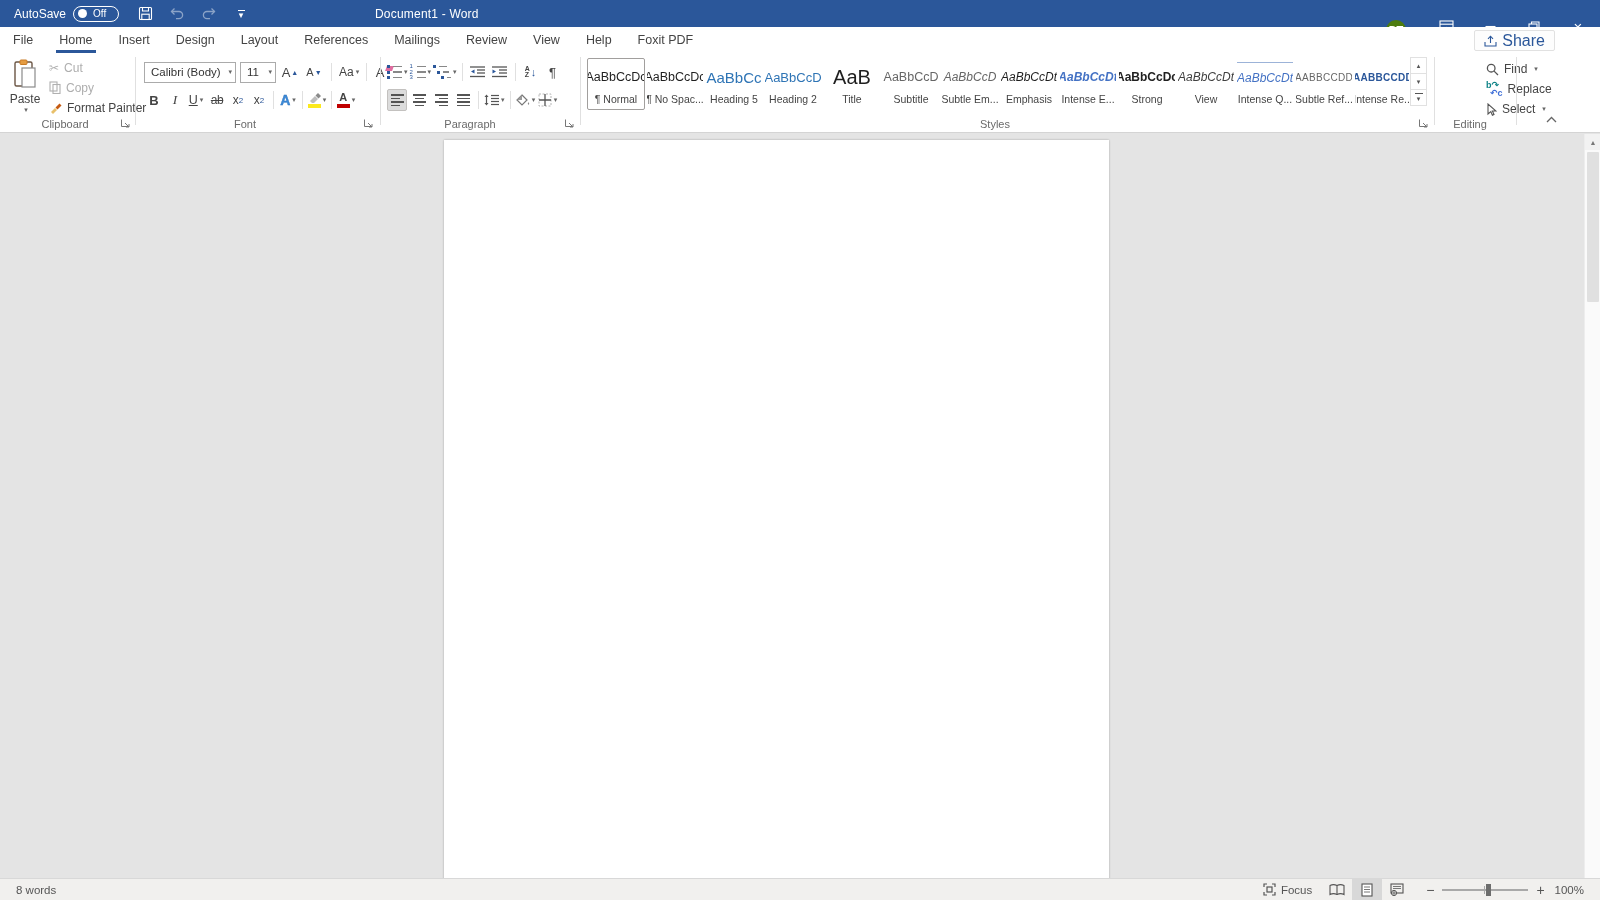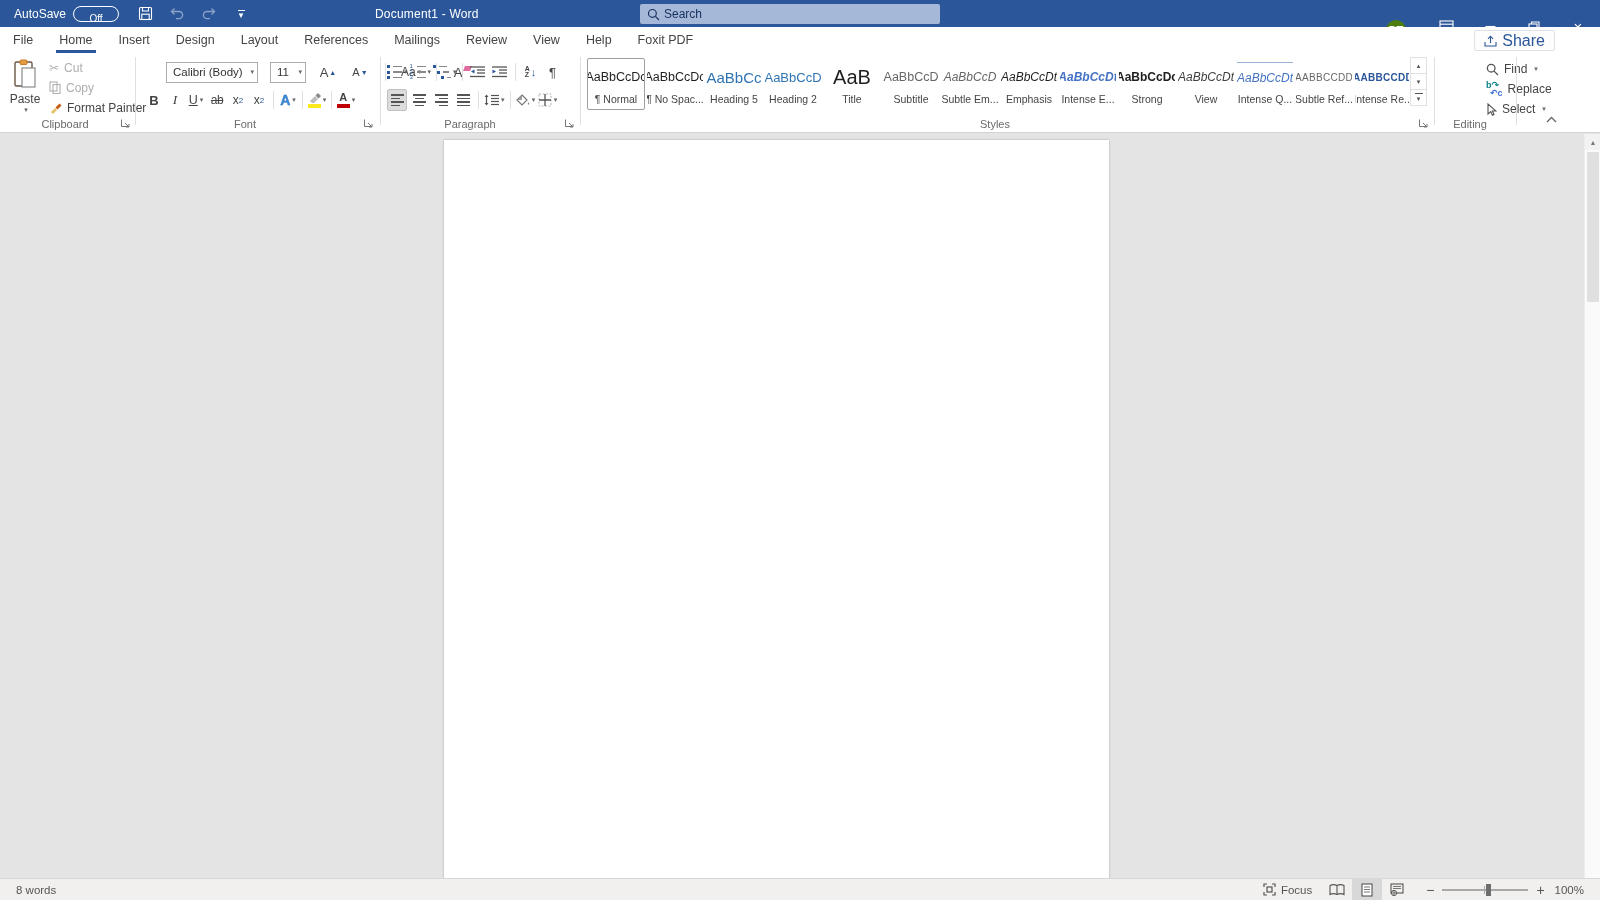--- a/index.html
+++ b/index.html
@@ -4,21 +4,21 @@
 <style>
   * { margin:0; padding:0; box-sizing:border-box; }
   html,body { width:1600px; height:900px; overflow:hidden; background:#e4e4e4;
     font-family:"Liberation Sans","DejaVu Sans",sans-serif; -webkit-font-smoothing:antialiased; }
 
   
   .titlebar { position:absolute; top:0; left:0; width:1600px; height:27px; background:#2b579a;
     display:flex; align-items:center; color:#fff; font-size:12px; }
   .autosave { display:flex; align-items:center; gap:7px; margin-left:14px; }
   .toggle { width:46px; height:16px; border:1px solid #fff; border-radius:9px; display:flex;
-    align-items:center; padding:0 4px; gap:6px; cursor:pointer;flex-direction:column; }
+    align-items:center; padding:0 4px; gap:6px; cursor:pointer; }
   .toggle .knob { width:9px; height:9px; background:#fff; border-radius:50%; }
   .toggle .state { font-size:10px; color:#fff; }
   .qat { display:flex; align-items:center; gap:12px; margin-left:16px; }
   .qat .btn { display:flex; align-items:center; justify-content:center; width:20px; height:20px; }
   .dim { opacity:.45; }
   .qat-chevron { display:flex; flex-direction:column; align-items:center; line-height:4px; font-size:9px; }
   .qat-chevron .bar { width:7px; border-top:1px solid #fff; margin-bottom:2px; }
   .doc-title { position:absolute; left:375px; top:0; height:27px; display:flex; align-items:center;
     font-size:12px; color:#fff; letter-spacing:.2px; }
   .searchbox { position:absolute; left:640px; top:4px; width:300px; height:20px; background:#a6b8d7;
@@ -55,21 +55,21 @@
   .paste-btn { position:absolute; left:8px; top:6px; width:34px; height:64px; display:flex; flex-direction:column;
     align-items:center; cursor:pointer; border-radius:2px; }
   .paste-label { font-size:12px; color:#444; margin-top:3px; }
   .clip-rows { position:absolute; left:46px; top:6px; display:flex; flex-direction:column; gap:3px; }
   .clip-row { display:flex; align-items:center; gap:5px; height:17px; font-size:12px; cursor:pointer; padding:0 3px; border-radius:2px; }
 
   
   .combo { border:1px solid #ababab; background:#fff; height:21px; display:flex; align-items:center;
     font-size:11.5px; color:#333; padding:0 3px 0 6px; cursor:pointer; }
   .combo .dd { margin-left:auto; }
-  .fontrow1 { position:absolute; left:144px; top:8px; display:flex; align-items:center; gap:12px;margin-left:22px; }
+  .fontrow1 { position:absolute; left:144px; top:8px; display:flex; align-items:center; gap:4px; }
   .fontrow2 { position:absolute; left:144px; top:36px; display:flex; align-items:center; gap:1px; }
   .insep { width:1px; height:18px; background:#e0e0e0; margin:0 3px; }
   .glyph-b { font-weight:bold; font-size:13px; }
   .glyph-i { font-family:"Liberation Serif",serif; font-style:italic; font-size:13.5px; }
   .glyph-u { text-decoration:underline; font-size:12.5px; }
   .glyph-s { text-decoration:line-through; font-size:12px; letter-spacing:-.5px; }
   .subsup { font-size:12px; } .subsup sub,.subsup sup { font-size:8px; color:#2b579a; }
   .fx-a { color:#3b8bd9; font-weight:bold; font-size:14px; -webkit-text-stroke:.4px #2d6fb8; }
   .bar-btn { display:flex; flex-direction:column; align-items:center; line-height:11px; }
   .bar-btn .bar { width:13px; height:4px; margin-top:1px; }
@@ -178,29 +178,20 @@
             <path d="M13.5 4.5 h-7.5 a3.6 3.6 0 0 0 0 7.2 h3"></path>
           </g>
         </svg>
     </span>
     <span class="btn qat-chevron">
       <span class="bar"></span>
       <span>▾</span>
     </span>
   </div>
   <div class="doc-title">Document1 - Word</div>
-  <div class="searchbox">
-    <svg width="13" height="13" viewBox="0 0 13 13" style="position:absolute;left:7px;">
-        <g fill="none" stroke="#16305e" stroke-width="1.2">
-          <circle cx="5.4" cy="5.4" r="3.9"></circle>
-          <path d="M8.4 8.4 L12 12"></path>
-        </g>
-      </svg>
-    <span>Search</span>
-  </div>
   <div class="tb-right">
     <span class="warn">
       <svg width="16" height="14" viewBox="0 0 16 14">
           <path d="M8 1 L15 13 H1 Z" fill="#f0a30a"></path>
           <rect x="7.3" y="5" width="1.5" height="4" fill="#5b4300"></rect>
           <rect x="7.3" y="10" width="1.5" height="1.5" fill="#5b4300"></rect>
         </svg>
     </span>
     <span class="user-name">duong tan</span>
     <span class="avatar">DT</span>

